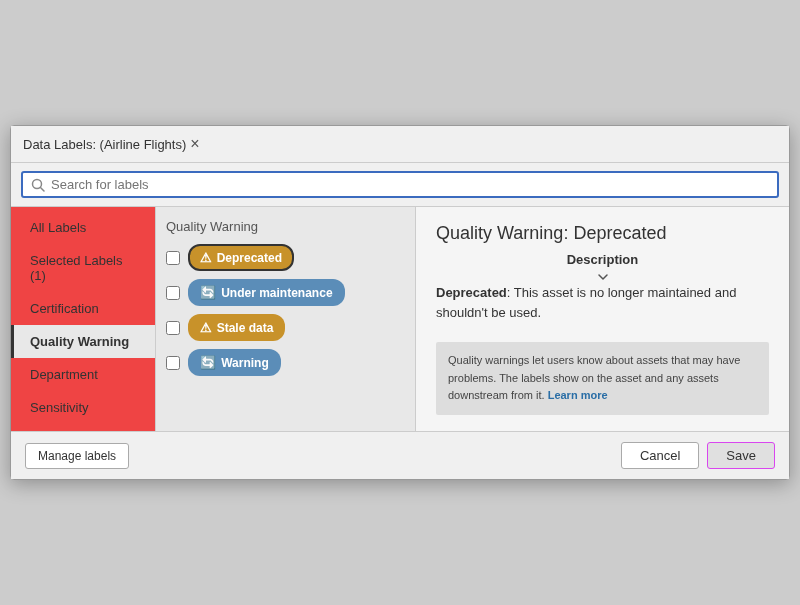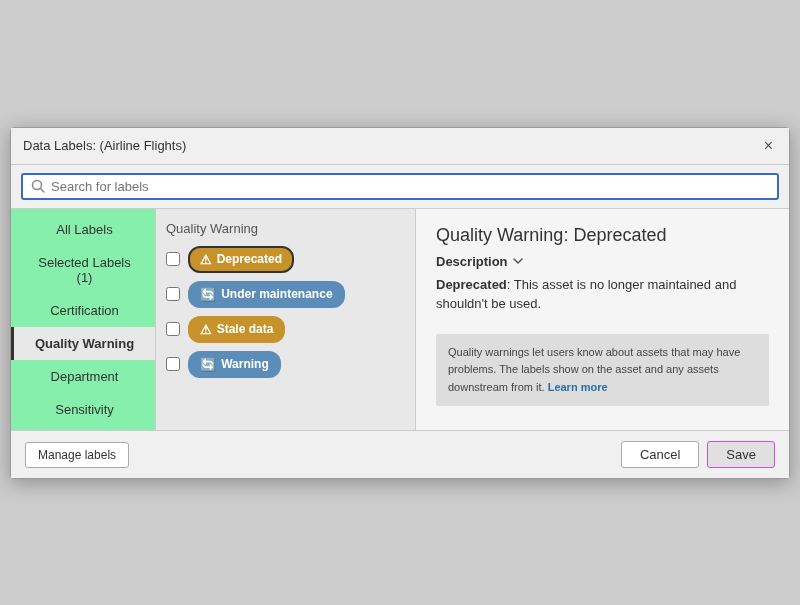--- a/index.html
+++ b/index.html
@@ -22,21 +22,20 @@
       box-shadow: 0 4px 20px rgba(0,0,0,0.3);
       display: flex;
       flex-direction: column;
     }
     .dialog-titlebar {
       background: #f0f0f0;
       border-bottom: 1px solid #ccc;
       padding: 8px 12px;
       display: flex;
       align-items: center;
-      justify-content: space-between;
     }
     .dialog-title {
       font-size: 13px;
       font-weight: normal;
       color: #333;
     }
     .close-btn {
       background: none;
       border: none;
       cursor: pointer;
@@ -69,25 +68,24 @@
       background: transparent;
     }
     .dialog-body {
       display: flex;
       flex: 1;
       min-height: 0;
     }
     
     .sidebar {
       width: 145px;
-      background: #86efac;
+      background: #ef4444;
       border-right: 1px solid #ccc;
       padding: 4px 0;
       flex-shrink: 0;
-      text-align: center;
     }
     .sidebar-item {
       padding: 9px 16px;
       cursor: pointer;
       font-size: 13px;
       color: #333;
       border-left: 3px solid transparent;
     }
     .sidebar-item.active {
       font-weight: bold;
@@ -163,22 +161,22 @@
       color: #333;
       margin-bottom: 8px;
     }
     .description-header {
       display: flex;
       align-items: center;
       gap: 4px;
       font-size: 13px;
       font-weight: 600;
       color: #333;
-      margin-bottom: 6px;
-      cursor: pointer;
+      cursor: pointer;
+      flex-direction: column;
     }
     .description-text {
       font-size: 13px;
       color: #333;
       margin-bottom: 20px;
       line-height: 1.5;
     }
     .description-text strong { font-weight: 700; }
     .info-box {
       background: #ddd;

